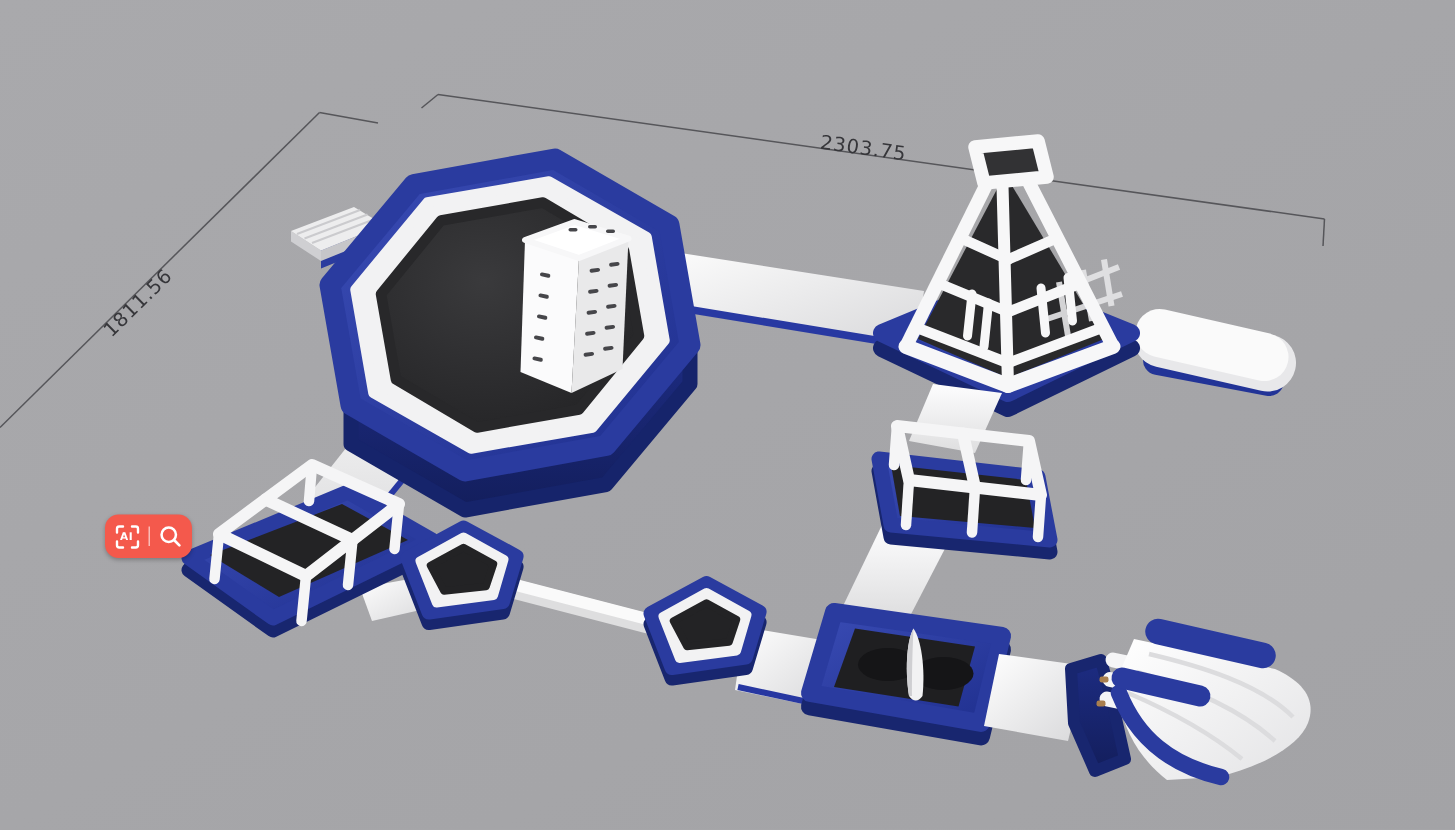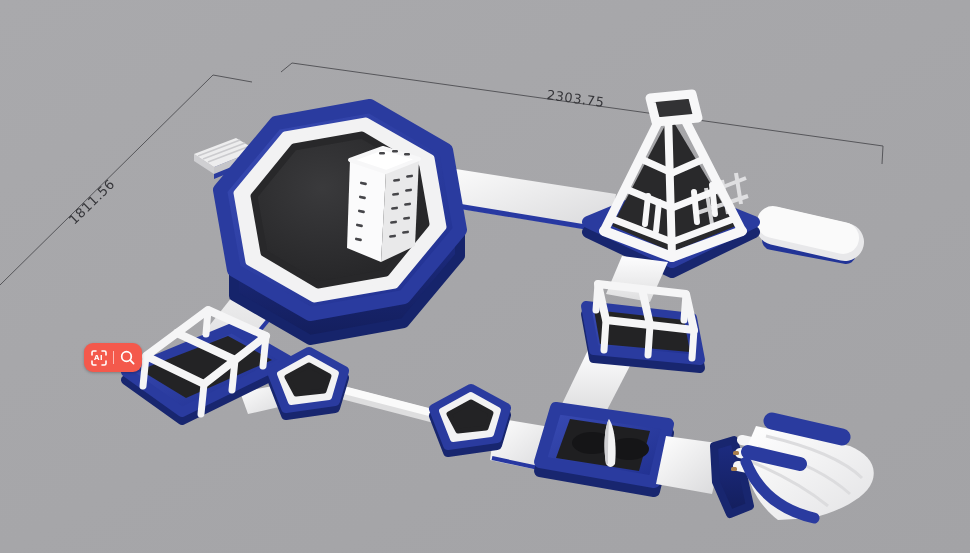--- a/index.html
+++ b/index.html
@@ -10,21 +10,21 @@
     font-family:"DejaVu Sans","Liberation Sans",sans-serif;
   }
   .stage{position:absolute;inset:0;}
   svg{display:block;}
   text.dim{
     font-size:13px;fill:#36363a;letter-spacing:.6px;
     font-family:"DejaVu Sans","Liberation Sans",sans-serif;
   }
   
   .badge{
-    position:absolute;left:84px;top:343px;width:58px;height:29px;
+    position:absolute;left:70px;top:343px;width:58px;height:29px;
     background:var(--accent);border-radius:9px;
     display:flex;align-items:center;justify-content:center;gap:5px;
     box-shadow:0 1px 3px rgba(0,0,0,.25);
   }
   .badge button{
     background:none;border:none;padding:0;cursor:pointer;
     display:flex;align-items:center;justify-content:center;position:relative;
     width:18px;height:18px;
   }
   .badge .divider{width:1px;height:13px;background:rgba(255,255,255,.6);}

